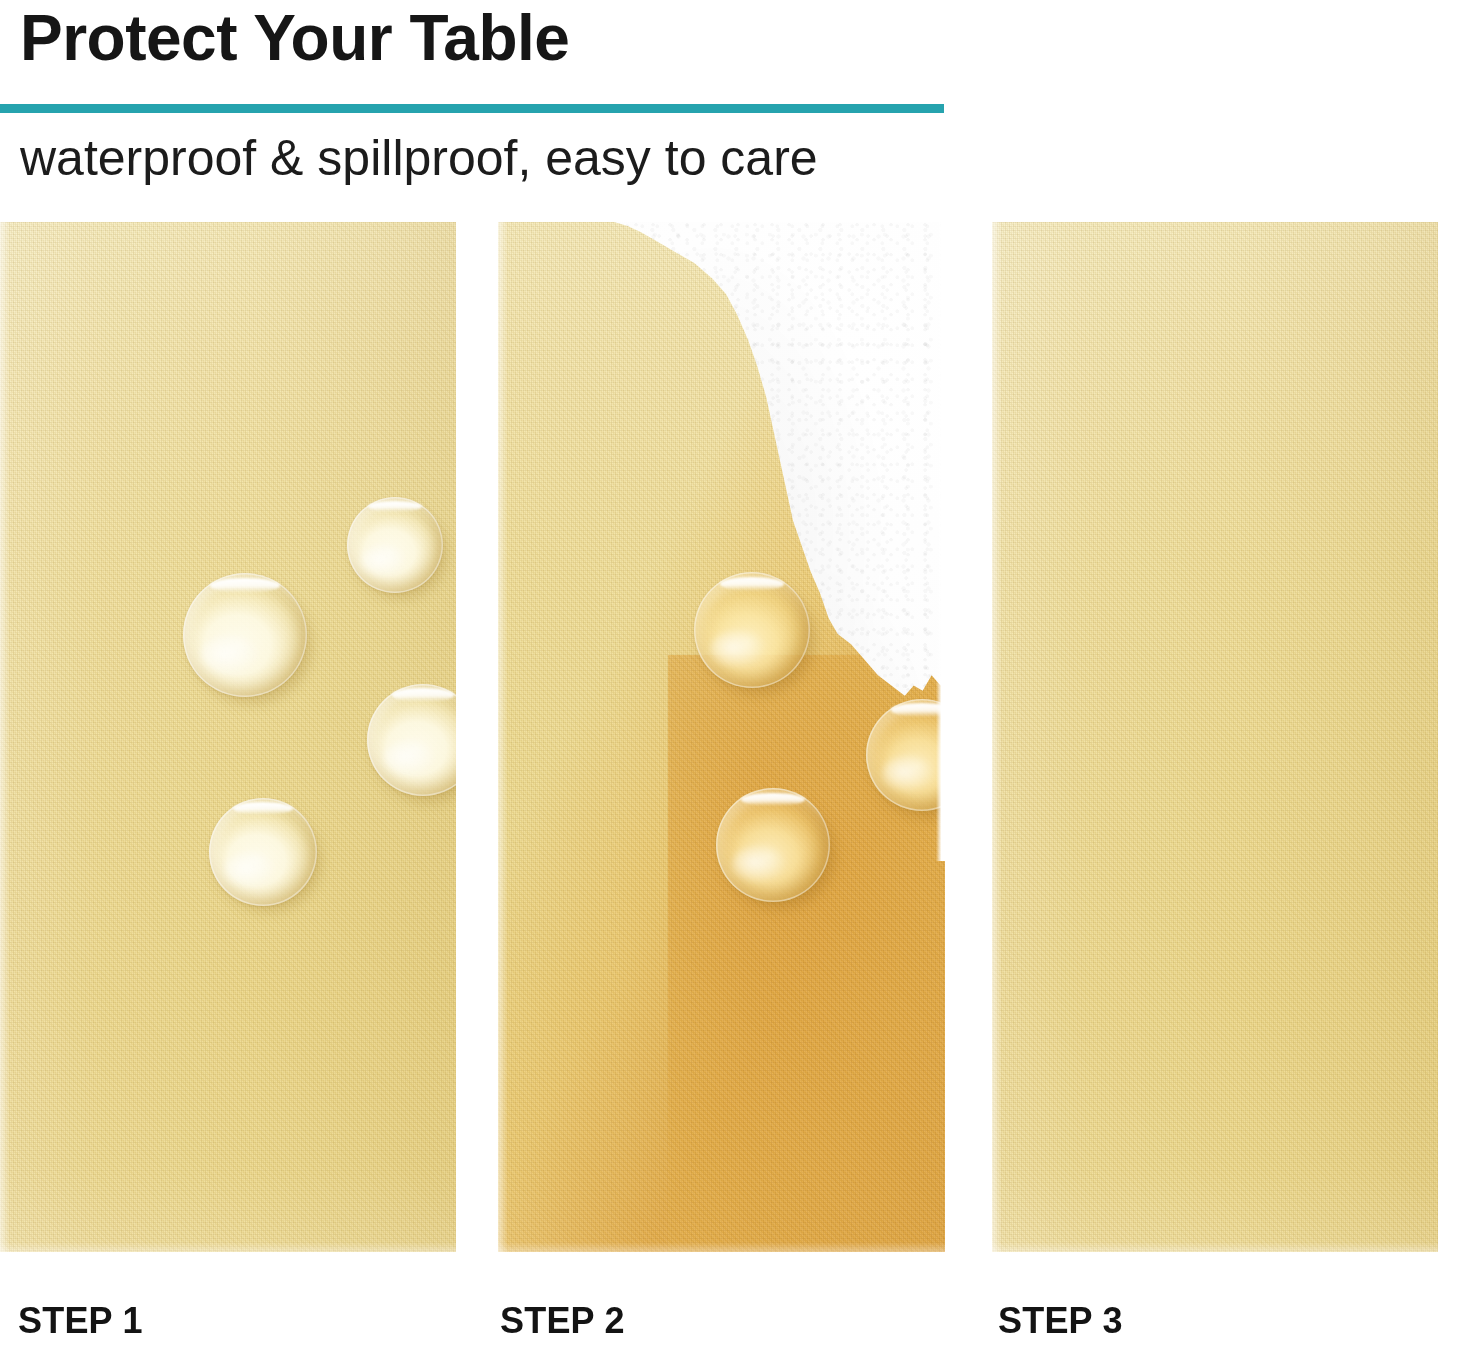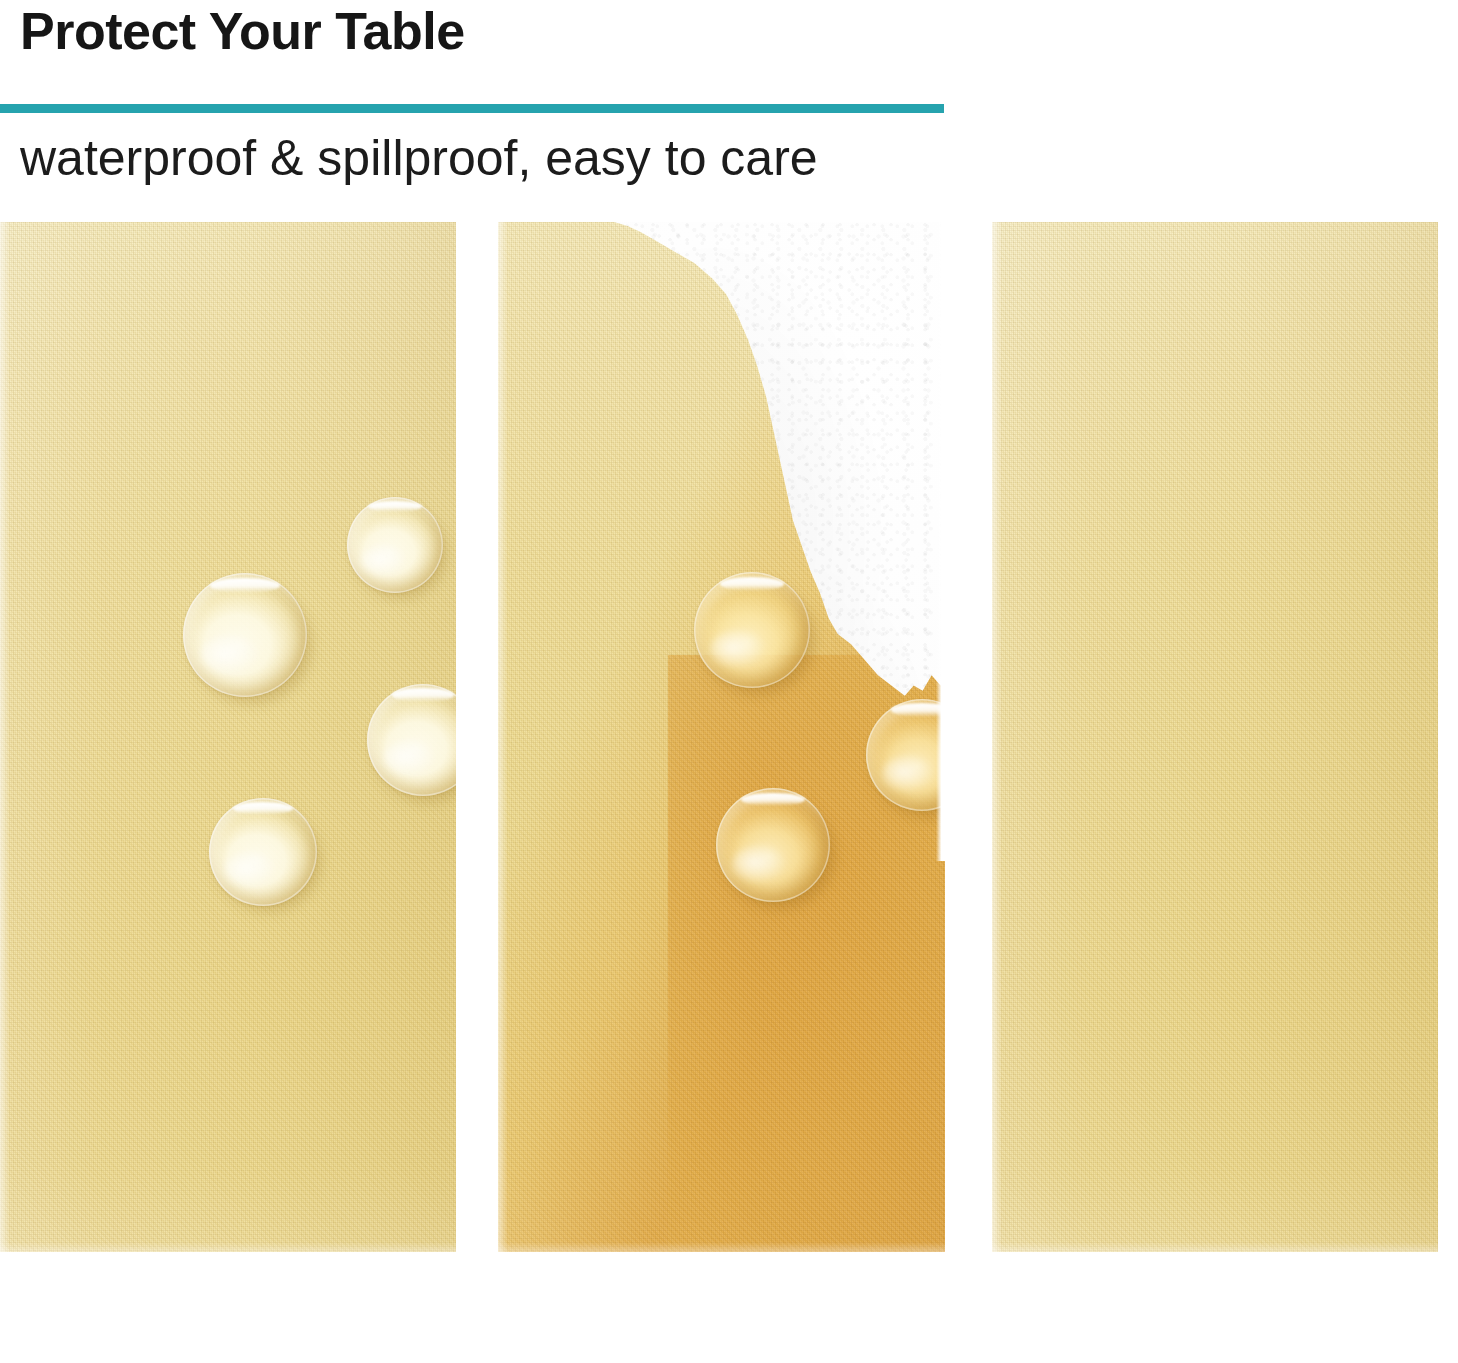--- a/index.html
+++ b/index.html
@@ -8,21 +8,21 @@
     width:1458px; height:1363px;
     background:#ffffff;
     font-family:"Liberation Sans", sans-serif;
     overflow:hidden;
   }
   #root { position:relative; width:1458px; height:1363px; background:#fff; }
 
   
   .page-title {
     position:absolute; left:20px; top:2px;
-    font-size:52px; font-weight:bold; letter-spacing:-0.5px;
+    font-size:64px; font-weight:bold; letter-spacing:-0.5px;
     color:#161616; line-height:1.15; white-space:nowrap;
   }
   .rule {
     position:absolute; left:0px; top:104px;
     width:944px; height:9px; background:#26A3AE;
   }
   .page-subtitle {
     position:absolute; left:20px; top:128px;
     font-size:50px; font-weight:normal; color:#1c1c1c;
     line-height:1.2; white-space:nowrap;
@@ -330,14 +330,19 @@
       <div class="fabric-base"></div>
       <div class="fabric-base h-var"></div>
       <div class="weave"></div>
       <div class="weave2"></div>
       <div class="edge-l"></div>
       <div class="edge-b"></div>
     </div>
 
   </div>
 
+  <div class="steps">
+    <div class="step-label s1">STEP 1</div>
+    <div class="step-label s2">STEP 2</div>
+    <div class="step-label s3">STEP 3</div>
+  </div>
 
 </div>
 
 </body></html>

